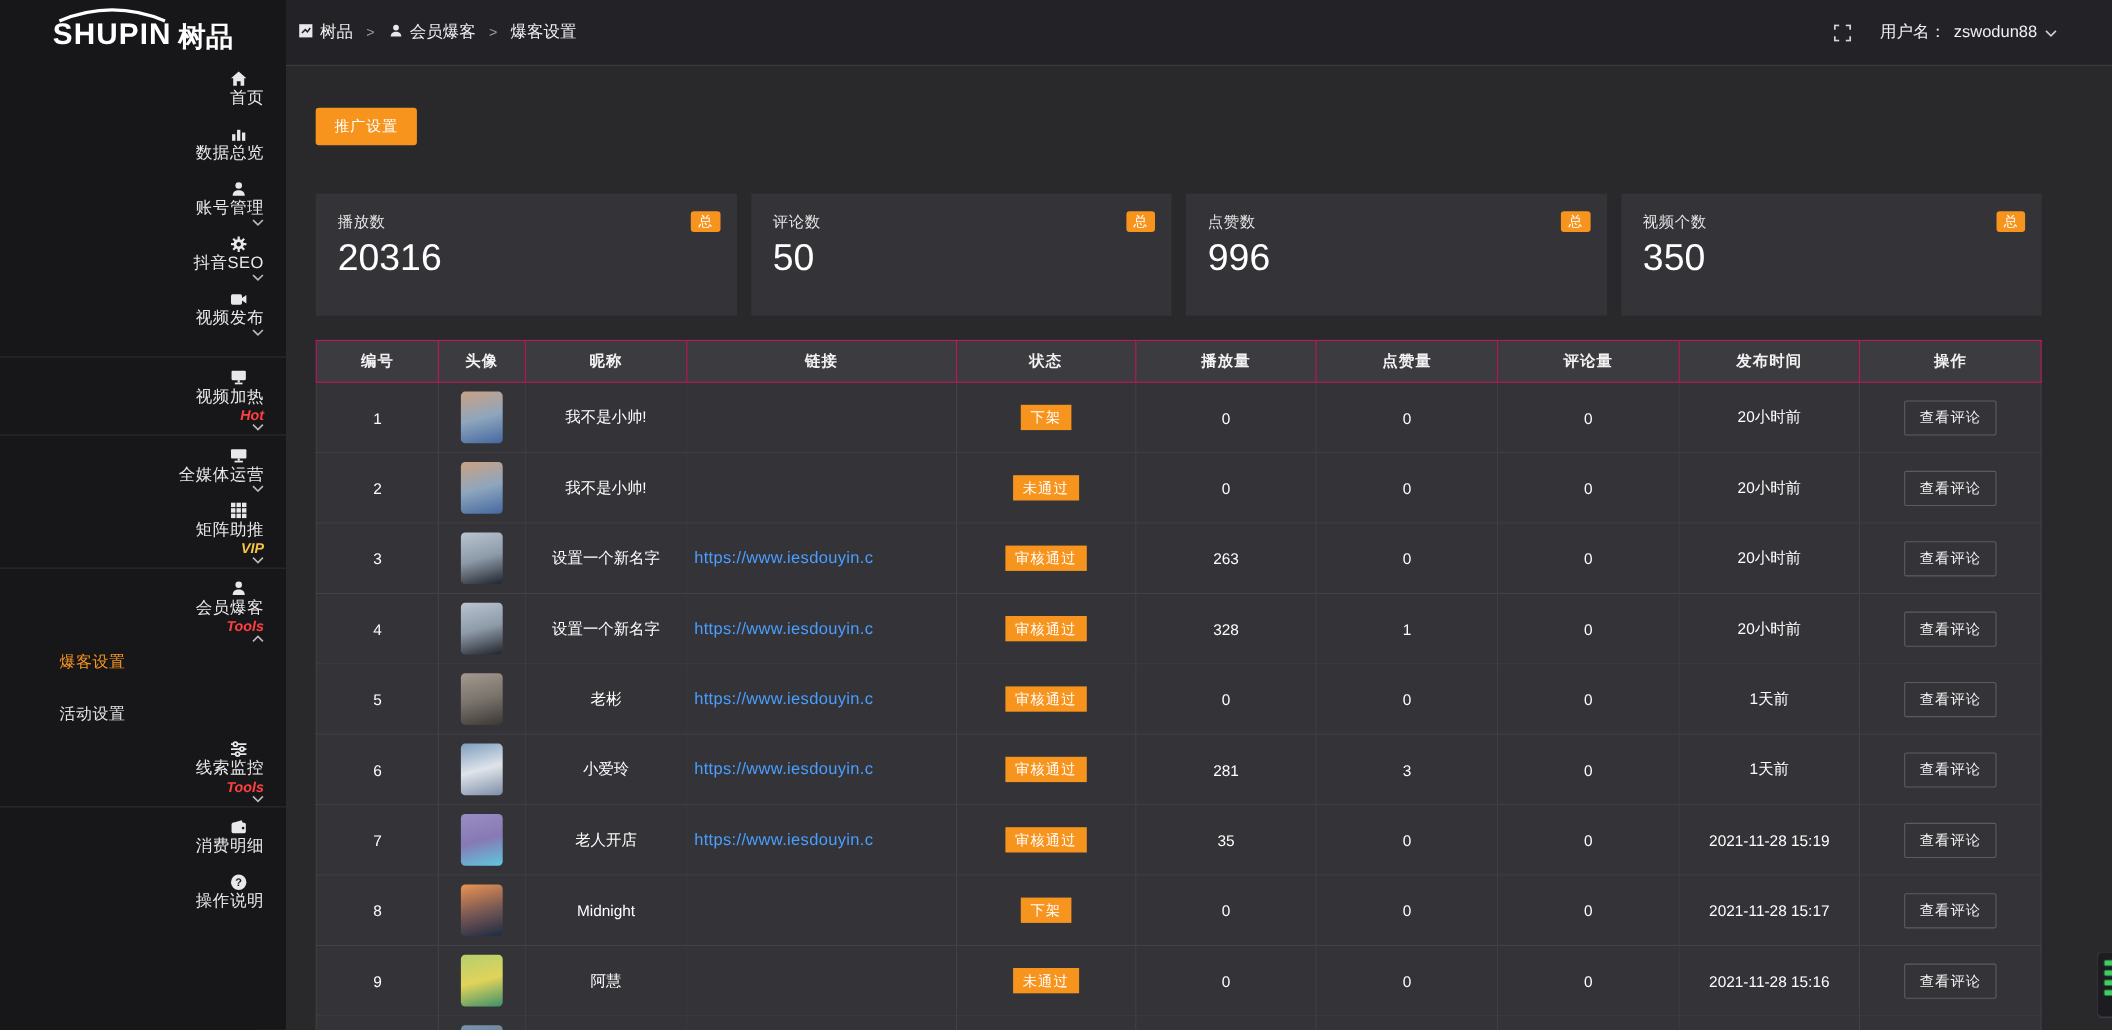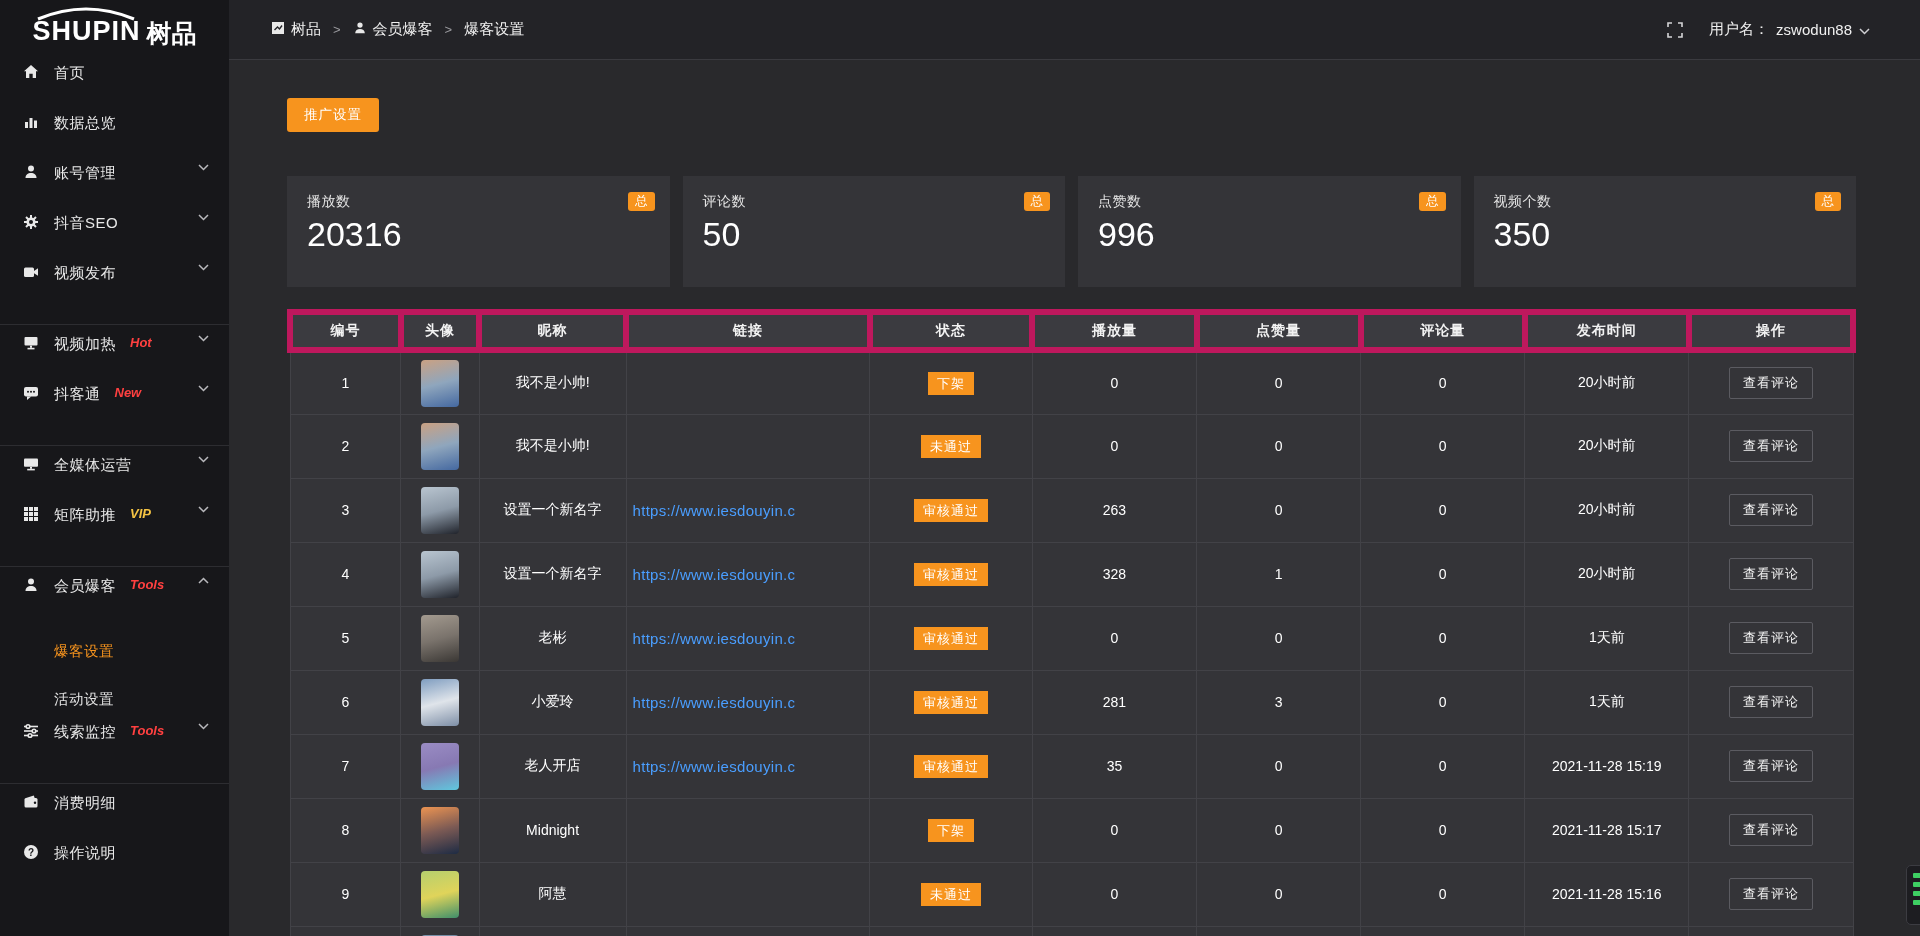--- a/index.html
+++ b/index.html
@@ -1,27 +1,27 @@
 <!DOCTYPE html>
 <html style="--accent: #f7941e; --link: #4a9eff; --hot: #ff4040; --vip: #f6c544;"><head>
 <meta charset="utf-8">
 <style>
   * { margin:0; padding:0; box-sizing:border-box; }
   html,body { width:1920px; height:936px; overflow:hidden; }
   body { font-family:"Liberation Sans","DejaVu Sans",sans-serif; background:#29292c; color:#fff; }
 
   
-  .sidebar { position:fixed; left:0; top:0; bottom:0; width:229px; background:#17171a; z-index:5; }
+  .sidebar { position:fixed; left:0; top:0; bottom:0; width:260px; background:#17171a; z-index:5; }
   .logo { height:62px; display:flex; align-items:center; justify-content:center; gap:6px; }
   .logo-mark { position:relative; display:inline-block; }
   .logo-arc { position:absolute; left:2px; top:-9px; }
   .logo-en { font-size:27px; font-weight:bold; letter-spacing:1px; color:#fff; }
   .logo-cn { font-size:25px; font-weight:bold; color:#fff; margin-top:4px; }
   .nav { padding-top:2px; }
-  .nav-item { height:50px; display:flex; align-items:flex-start; padding:0 20px 0 22px; cursor:pointer; color:#e8e8e8; font-size:15px; }
+  .nav-item { height:50px; display:flex; align-items:flex-end; padding:0 20px 0 22px; cursor:pointer; color:#e8e8e8; font-size:15px;flex-direction:column; }
   .nav-item .icn { width:18px; margin-right:14px; display:inline-flex; justify-content:center; align-items:center; }
   .nav-label { letter-spacing:.5px; }
   .nav-badge { font-style:italic; font-weight:bold; font-size:13px; margin-left:14px; }
   .nav-badge.hot { color:var(--hot); }
   .nav-badge.vip { color:var(--vip); }
   .chev { margin-left:auto; display:inline-flex; }
   .chev.up svg { transform:rotate(180deg); }
   .sub-item { height:48px; display:flex; align-items:center; padding-left:54px; font-size:14.5px; color:#e2e2e2; cursor:pointer; letter-spacing:.5px; }
   .sub-item.active { color:var(--accent); }
   .divider { height:1px; background:#2d2d31; margin:10px 0; }
@@ -41,21 +41,21 @@
   .promo-btn { background:var(--accent); color:#fff; border:none; font-size:13.5px; padding:8px 17px; border-radius:3px; cursor:pointer; font-family:inherit; letter-spacing:1px; }
 
   .stats-row { display:flex; gap:13px; margin-top:44px; }
   .stat-card { flex:1; height:111px; background:#343438; padding:17px 20px; position:relative; }
   .stat-label { font-size:14px; color:#e3e3e3; letter-spacing:.5px; }
   .stat-value { font-size:34px; color:#fff; margin-top:4px; }
   .stat-badge { position:absolute; top:16px; right:15px; background:var(--accent); color:#fff; font-size:12.5px; padding:3px 7px; border-radius:3px; line-height:1; }
 
   
   table.data-table { width:100%; margin-top:22px; border-collapse:collapse; table-layout:fixed; }
-  .data-table th { background:#3b3b40; height:38px; font-size:14px; font-weight:bold; color:#f2f2f2; border:6px solid #be185d; letter-spacing:1px; }
+  .data-table th { background:#3b3b40; height:38px; font-size:14px; font-weight:bold; color:#f2f2f2; border:1px solid #be185d; letter-spacing:1px; }
   .data-table td { background:#343438; height:64px; text-align:center; font-size:14px; color:#fff; border:1px solid #424247; overflow:hidden; }
   .avatar { width:38px; height:47px; border-radius:4px; margin:0 auto; }
   .link { display:block; color:var(--link); font-size:15px; letter-spacing:.3px; white-space:nowrap; overflow:hidden; text-align:left; padding-left:6px; text-decoration:none; cursor:pointer; }
   .status-badge { display:inline-block; background:var(--accent); color:#fff; font-size:13px; padding:5px 9px; border-radius:0; line-height:1; letter-spacing:1px; }
   .action-btn { background:transparent; border:1px solid #5b5b61; color:#f2f2f2; font-size:13px; padding:6px 13px; border-radius:2px; cursor:pointer; font-family:inherit; letter-spacing:1px; }
 
   
   .edge-widget { position:fixed; right:-14px; bottom:11px; width:28px; height:60px; background:#1d1d21; border:1px solid #3c3c42; border-radius:5px; padding:7px 0 0 6px; z-index:9; cursor:pointer; }
   .edge-widget .bar { width:9px; height:5px; background:#3ecf63; border-radius:1px; margin-bottom:4px; }
 </style>
@@ -143,38 +143,20 @@
       <div class="nav-item">
         <span class="icn">
           <svg width="16" height="16" viewBox="0 0 16 16" fill="#e8e8e8">
             <rect x="1.5" y="2" width="13" height="8.6" rx="1"></rect>
             <rect x="7" y="10.6" width="2" height="2.2"></rect>
             <rect x="4.5" y="12.8" width="7" height="1.6"></rect>
           </svg>
         </span>
         <span class="nav-label">视频加热</span>
         <span class="nav-badge hot">Hot</span>
-        <span class="chev down">
-          <svg width="11" height="7" viewBox="0 0 11 7">
-            <polyline points="1,1 5.5,5.5 10,1" fill="none" stroke="#b9b9bd" stroke-width="1.5"></polyline>
-          </svg>
-        </span>
-      </div>
-      <div class="nav-item">
-        <span class="icn">
-          <svg width="16" height="16" viewBox="0 0 16 16">
-            <rect x="1" y="2" width="14" height="9.5" rx="2" fill="#e8e8e8"></rect>
-            <path d="M4 11.5V15l4.2-3.5Z" fill="#e8e8e8"></path>
-            <circle cx="5" cy="6.8" r="1" fill="#17171a"></circle>
-            <circle cx="8" cy="6.8" r="1" fill="#17171a"></circle>
-            <circle cx="11" cy="6.8" r="1" fill="#17171a"></circle>
-          </svg>
-        </span>
-        <span class="nav-label">抖客通</span>
-        <span class="nav-badge hot">New</span>
         <span class="chev down">
           <svg width="11" height="7" viewBox="0 0 11 7">
             <polyline points="1,1 5.5,5.5 10,1" fill="none" stroke="#b9b9bd" stroke-width="1.5"></polyline>
           </svg>
         </span>
       </div>
       <div class="divider"></div>
       <div class="nav-item">
         <span class="icn">
           <svg width="16" height="16" viewBox="0 0 16 16" fill="#e8e8e8">

